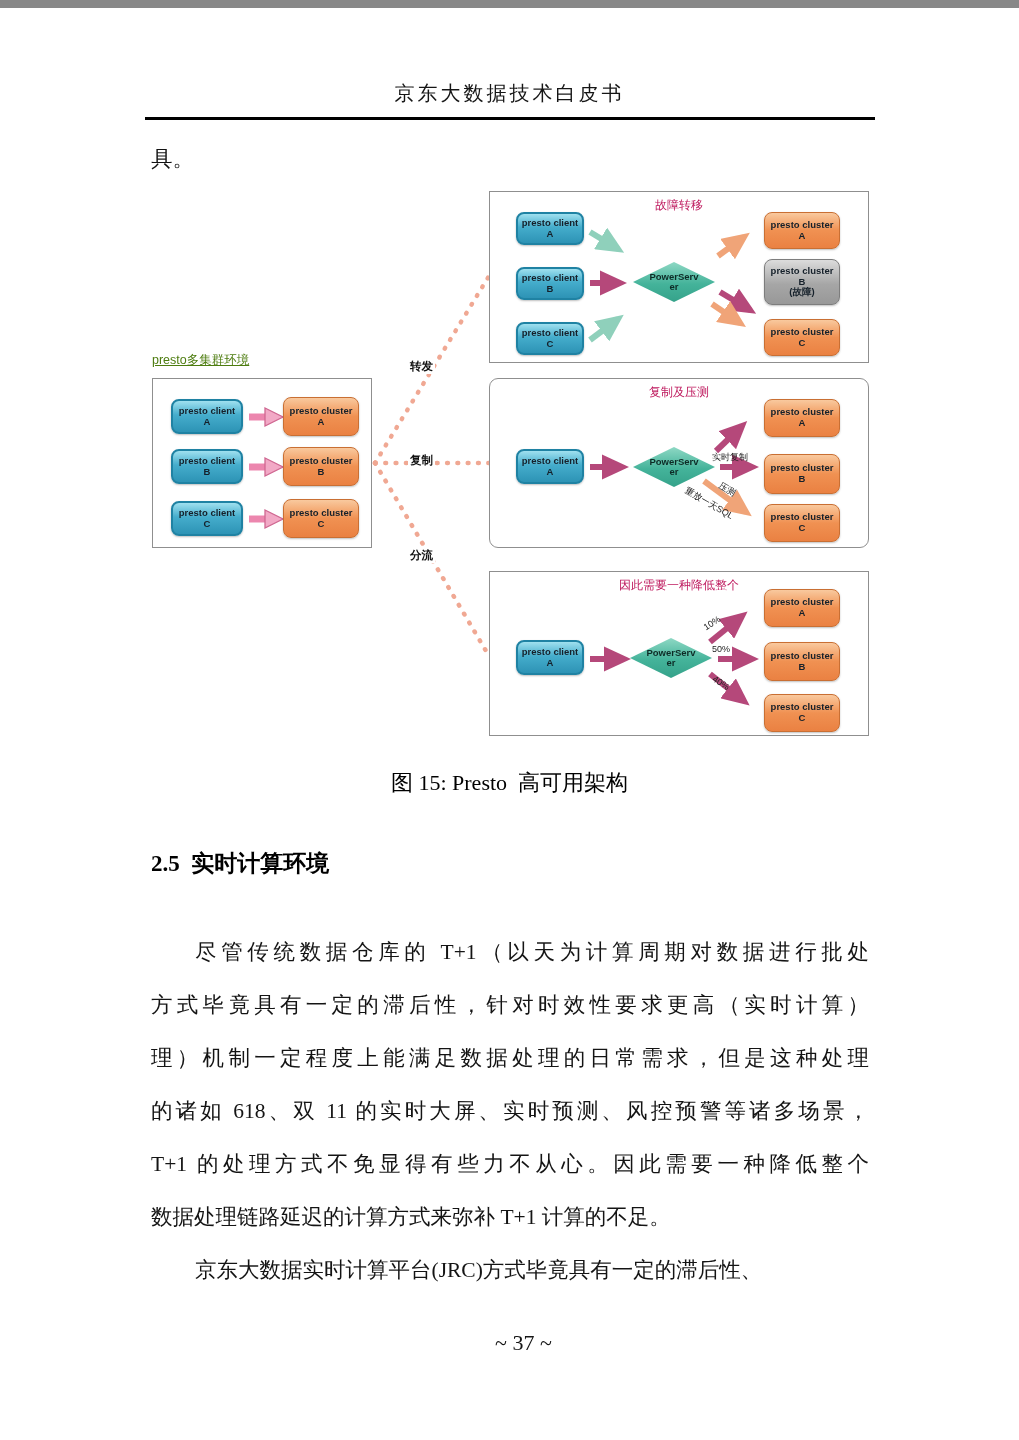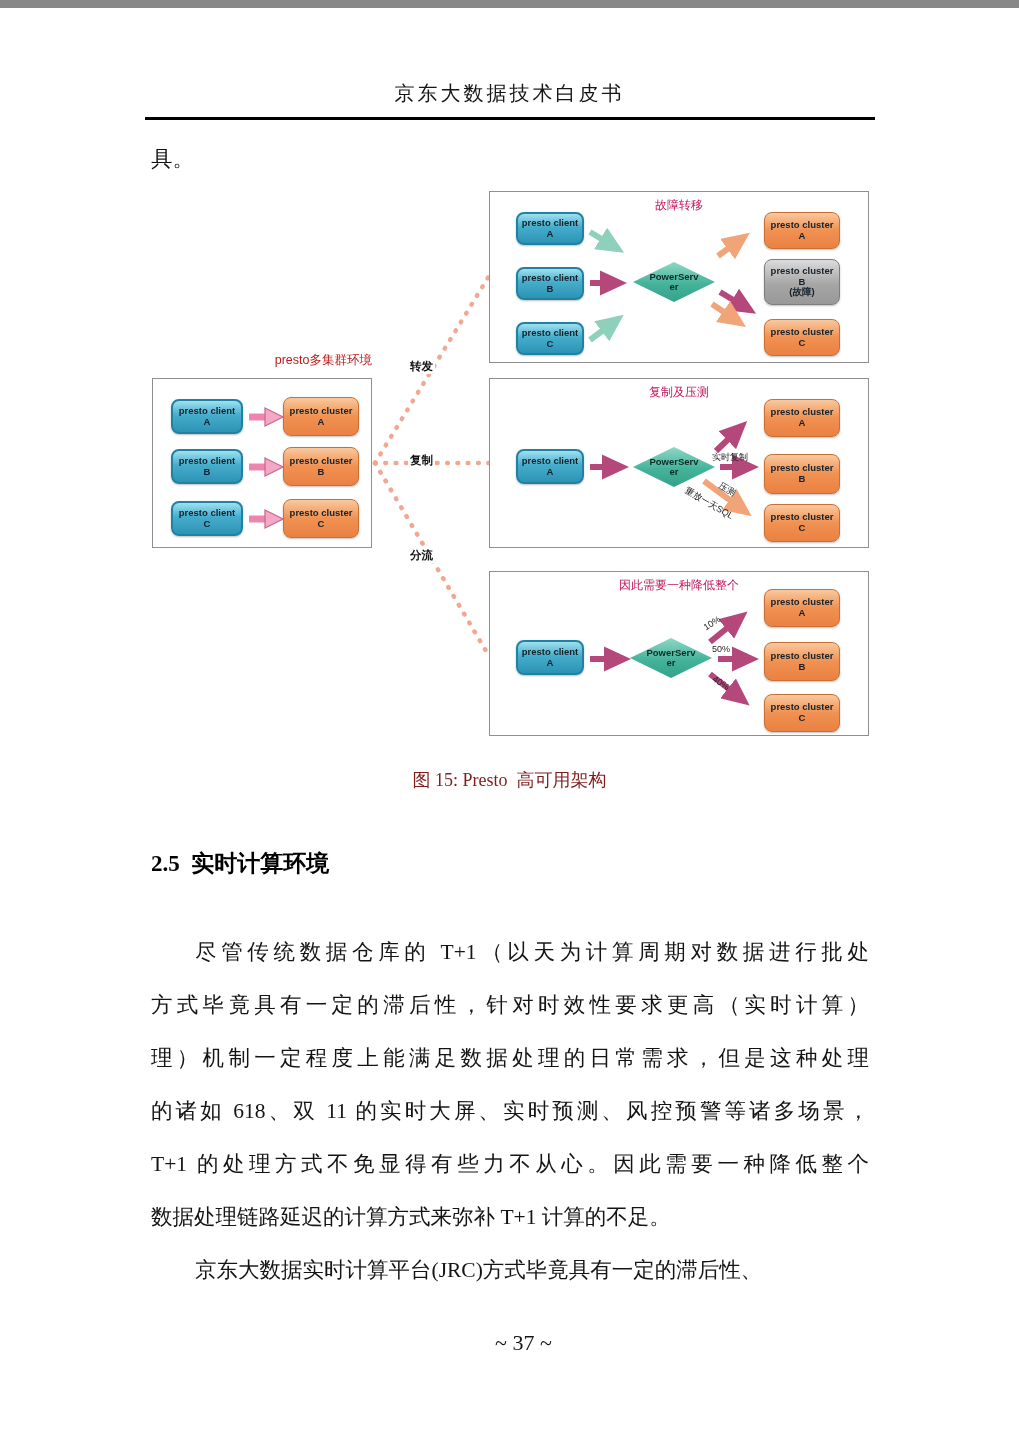--- a/index.html
+++ b/index.html
@@ -27,27 +27,27 @@
   .fault{background:linear-gradient(180deg,#dcdcdc 0%,#a6a6a6 55%,#989898 100%);border:1px solid #7d7d7d;}
   .diamond{position:absolute;display:flex;align-items:center;justify-content:center;
     text-align:center;white-space:pre-line;font:bold 9.5px "Liberation Sans",sans-serif;
     color:#0d2b26;line-height:1.1;
     background:linear-gradient(180deg,#8ed8c4 0%,#44b39a 55%,#35a28a 100%);
     clip-path:polygon(50% 0,100% 50%,50% 100%,0 50%);}
   .arrow-layer{position:absolute;left:0;top:0;}
   .conn-svg{position:absolute;left:360px;top:240px;z-index:1;}
   .conn-label{position:absolute;z-index:3;background:#fff;padding:0 2px;
     font:bold 11.5px "Liberation Sans",sans-serif;color:#111;}
-  .lp-title{position:absolute;top:344px;left:152px;width:220px;text-align:right;
-    font:12.5px "Liberation Sans",sans-serif;color:#b91c1c;}
+  .lp-title{position:absolute;top:344px;left:152px;width:220px;text-align:left;
+    font:12.5px "Liberation Sans",sans-serif;color:#4d7c0f;text-decoration:underline;}
   .mini-label{position:absolute;font:9px "Liberation Sans",sans-serif;color:#222;white-space:nowrap;}
 
   
   .caption{position:absolute;top:760px;left:0;right:0;text-align:center;
-    font-size:18px;white-space:pre-wrap;color:#7f1d1d;}
+    font-size:22px;white-space:pre-wrap;color:#000000;}
   .heading{position:absolute;top:840px;left:151px;font-size:23px;font-weight:bold;
     white-space:pre-wrap;color:#000;}
   .bodytext{position:absolute;left:151px;width:718px;font-size:21.5px;color:#141414;}
   .bline{height:53px;line-height:53px;overflow:hidden;}
   .just{text-align:justify;text-align-last:justify;}
   .indent{padding-left:44px;box-sizing:border-box;}
   .footer{position:absolute;top:1322px;left:0;right:0;text-align:center;font-size:22px;color:#151515;padding-left:28px;}
 </style>
 </head>
 <body>
@@ -128,21 +128,21 @@
 er</div>
     <div class="nodebox cluster" style="left:274px;top:20px;width:76px;height:37px;">presto cluster
 A</div>
     <div class="nodebox fault" style="left:274px;top:67px;width:76px;height:46px;">presto cluster
 B
 (故障)</div>
     <div class="nodebox cluster" style="left:274px;top:127px;width:76px;height:37px;">presto cluster
 C</div>
   </div>
 
-  <div class="panel" style="left:489px;top:370px;width:380px;height:170px;">
+  <div class="panel" style="left:489px;top:370px;width:380px;height:170px;border-radius:9px;">
     <div class="panel-title">复制及压测</div>
     <svg class="arrow-layer" width="380" height="170">
       <defs>
         <marker id="m2" markerWidth="4.6" markerHeight="4.2" refX="3.4" refY="2.1" orient="auto">
             <path d="M0,0 L4.6,2.1 L0,4.2 Z" fill="#b5487a"></path>
           </marker>
         <marker id="o2" markerWidth="4.6" markerHeight="4.2" refX="3.4" refY="2.1" orient="auto">
             <path d="M0,0 L4.6,2.1 L0,4.2 Z" fill="#f0a478"></path>
           </marker>
       </defs>

